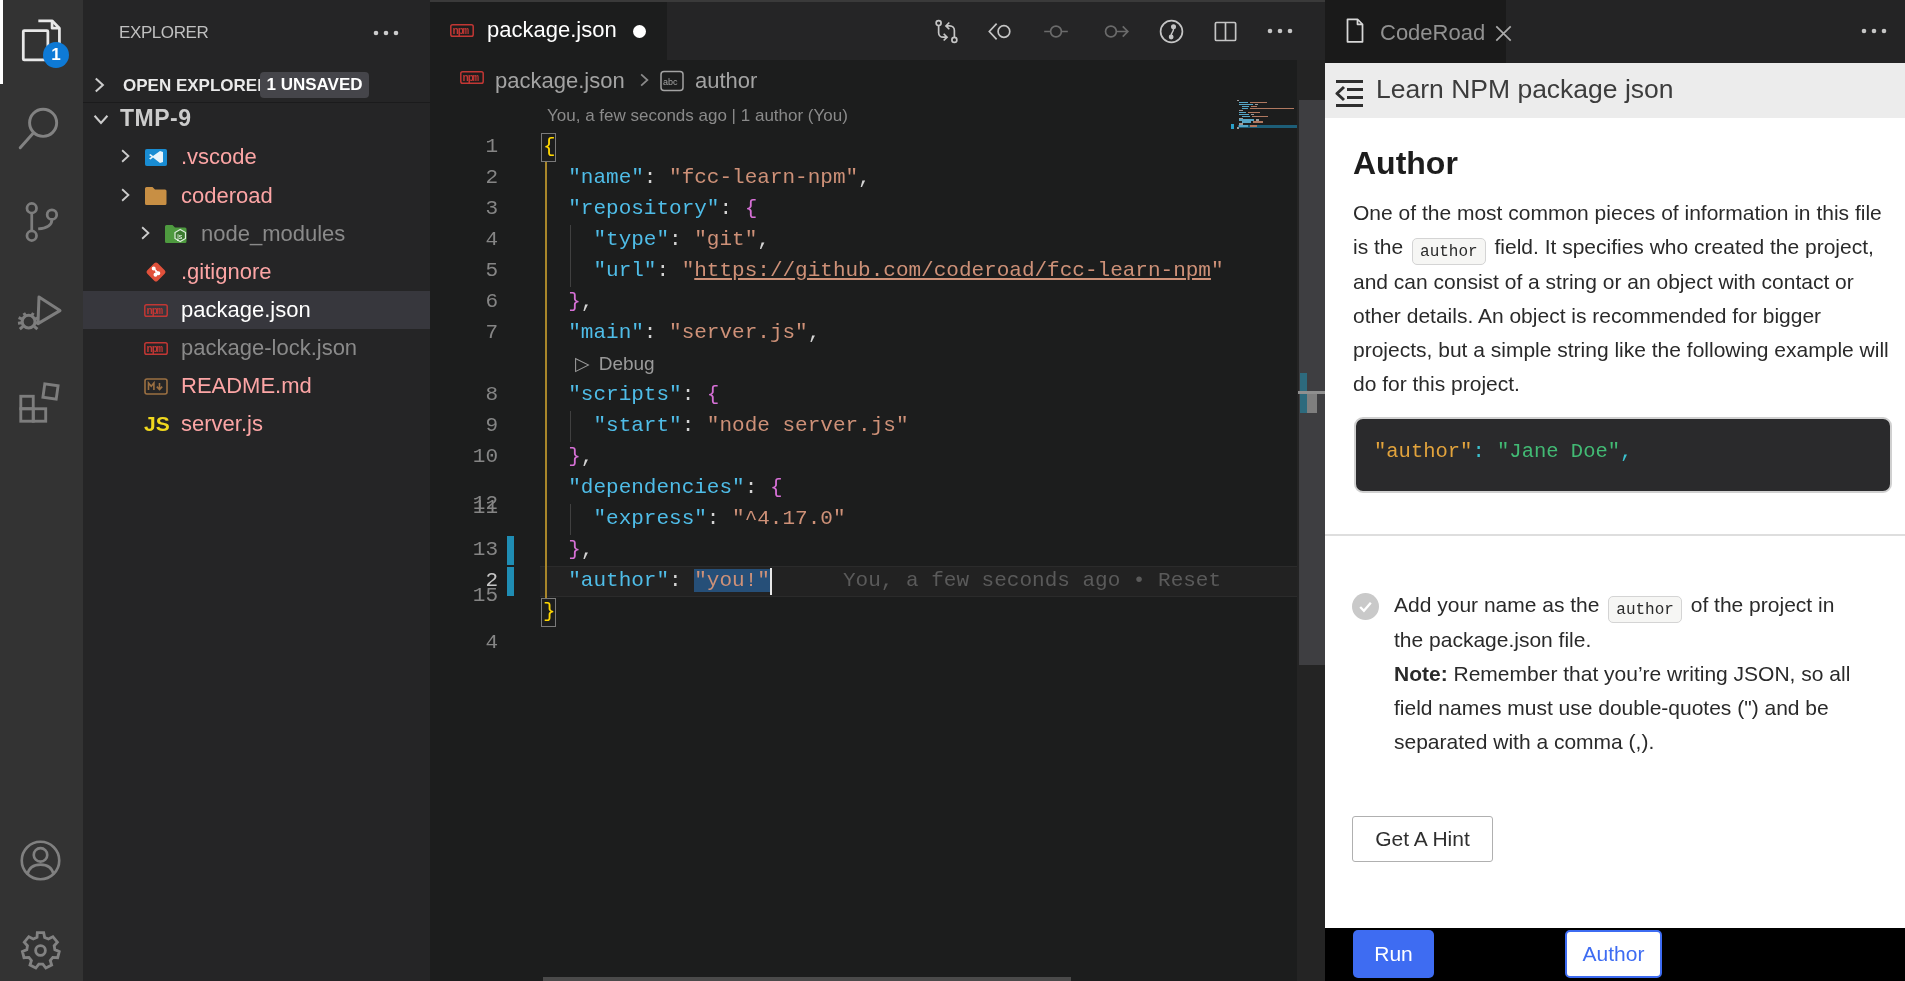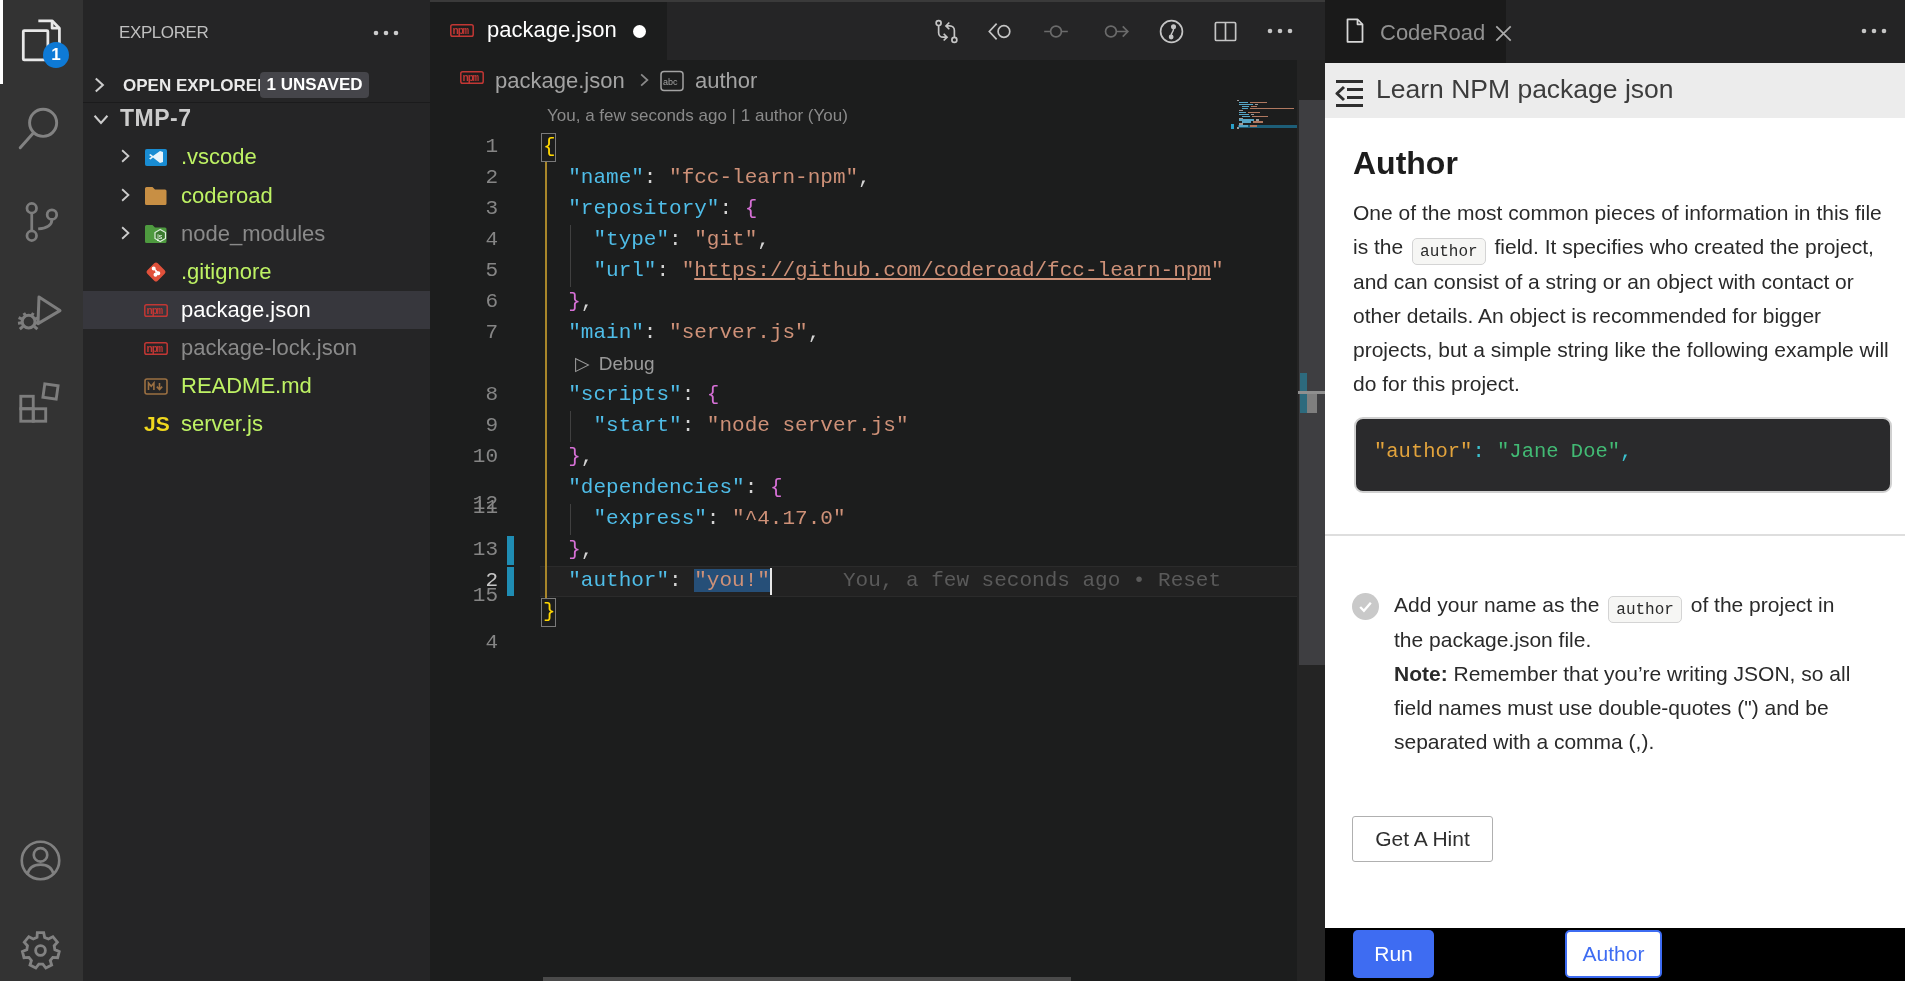--- a/index.html
+++ b/index.html
@@ -16,21 +16,21 @@
   .codeline { position:absolute; left:543px; height:31px; line-height:31px;
     font-family:"Liberation Mono", monospace; font-size:21px; white-space:pre; color:#d4d4d4; }
   .num { position:absolute; left:430px; width:68px; height:31px; line-height:31px;
     text-align:right; color:#858585; font-family:"Liberation Mono", monospace; font-size:21px; }
   .k { color:#4fbde8; }
   .s { color:#ce9178; }
   .g { color:#ffd700; }
   .m { color:#d670d6; }
   .tree-row { position:absolute; left:83px; width:347px; height:38px; }
   .tree-label { position:absolute; left:98px; top:0; height:38px; line-height:38px;
-    font-size:22px; color:#bef264; }
+    font-size:22px; color:#fca5a5; }
 </style>
 </head>
 <body>
 
 <div class="abs" id="activitybar"></div>
 <div class="abs" style="left:0;top:0;width:3px;height:84px;background:#ffffff;"></div>
 
 <svg class="abs" style="left:20px;top:18px;" width="44" height="46" viewBox="0 0 24 25">
   <g stroke="#e8e8e8" stroke-width="1.5" stroke-linejoin="round">
     <path d="M10 1.5 h7.5 l4 4 v11.5 h-6.5" fill="none"></path>
@@ -104,21 +104,21 @@
 </svg>
 <div class="abs" style="left:123px;top:76px;font-size:17px;font-weight:bold;color:#e9e9e9;">OPEN EXPLORER</div>
 <div class="abs" style="left:260px;top:72px;width:109px;height:26px;background:#45454a;border-radius:4px;
   text-align:center;line-height:26px;font-size:17px;font-weight:bold;color:#ffffff;">1 UNSAVED</div>
 
 <div class="abs" style="left:83px;top:102px;width:347px;height:1px;background:#1b1b1c;"></div>
 
 <svg class="abs" style="left:92px;top:110px;" width="18" height="18" viewBox="0 0 14 14">
   <polyline points="2,4.5 7,10 12,4.5" fill="none" stroke="#cccccc" stroke-width="1.6"></polyline>
 </svg>
-<div class="abs" style="left:120px;top:99px;height:38px;line-height:38px;font-size:23px;font-weight:bold;color:#cccccc;letter-spacing:0.5px;">TMP-7</div>
+<div class="abs" style="left:120px;top:99px;height:38px;line-height:38px;font-size:23px;font-weight:bold;color:#cccccc;letter-spacing:0.5px;">TMP-9</div>
 
 <div class="tree-row" style="top:138px;">
   <svg class="abs" style="left:34px;top:10px;" width="16" height="16" viewBox="0 0 14 14">
       <polyline points="4.5,2 10,7 4.5,12" fill="none" stroke="#cccccc" stroke-width="1.6"></polyline>
     </svg>
   <svg class="abs" style="left:61px;top:8px;" width="24" height="22" viewBox="0 0 24 22">
     <rect x="1" y="3" width="22" height="17" rx="2" fill="#1f9ce0"></rect>
     <rect x="1" y="3" width="22" height="17" rx="2" fill="#0d6fb8" opacity="0.35"></rect>
     <path d="M16 5 L19 6 L19 16 L16 17 L9 11.5 L6.5 13.5 L5 12.5 L7.5 10.8 L5 9 L6.5 8 L9 10 Z" fill="#e8f4fb"></path>
   </svg>
@@ -128,21 +128,21 @@
 <div class="tree-row" style="top:177px;">
   <svg class="abs" style="left:34px;top:10px;" width="16" height="16" viewBox="0 0 14 14">
       <polyline points="4.5,2 10,7 4.5,12" fill="none" stroke="#cccccc" stroke-width="1.6"></polyline>
     </svg>
   <svg class="abs" style="left:61px;top:8px;" width="24" height="22" viewBox="0 0 24 22">
     <path d="M1 3.5 a1.5 1.5 0 0 1 1.5 -1.5 h6 l2.5 2.6 h10 a1.5 1.5 0 0 1 1.5 1.5 v12.4 a1.5 1.5 0 0 1 -1.5 1.5 h-18.5 a1.5 1.5 0 0 1 -1.5 -1.5 Z" fill="#c88f44"></path>
   </svg>
   <div class="tree-label">coderoad</div>
 </div>
 
-<div class="tree-row" style="top:215px;">
+<div class="tree-row" style="top:215px;margin-left:20px;">
   <svg class="abs" style="left:34px;top:10px;" width="16" height="16" viewBox="0 0 14 14">
       <polyline points="4.5,2 10,7 4.5,12" fill="none" stroke="#cccccc" stroke-width="1.6"></polyline>
     </svg>
   <svg class="abs" style="left:61px;top:8px;" width="24" height="22" viewBox="0 0 24 22">
     <path d="M1 3.5 a1.5 1.5 0 0 1 1.5 -1.5 h6 l2.5 2.6 h10 a1.5 1.5 0 0 1 1.5 1.5 v12.4 a1.5 1.5 0 0 1 -1.5 1.5 h-18.5 a1.5 1.5 0 0 1 -1.5 -1.5 Z" fill="#4e9a3f"></path>
     <path d="M16.2 6.5 L21.5 9.5 L21.5 15.5 L16.2 18.5 L11 15.5 L11 9.5 Z" fill="#3b7a2f" stroke="#dfeede" stroke-width="1.2"></path>
     <text x="13.2" y="15.5" font-size="7" fill="#ffffff" font-family="Liberation Sans">js</text>
   </svg>
   <div class="tree-label" style="color:#8a8a8a;">node_modules</div>
 </div>

